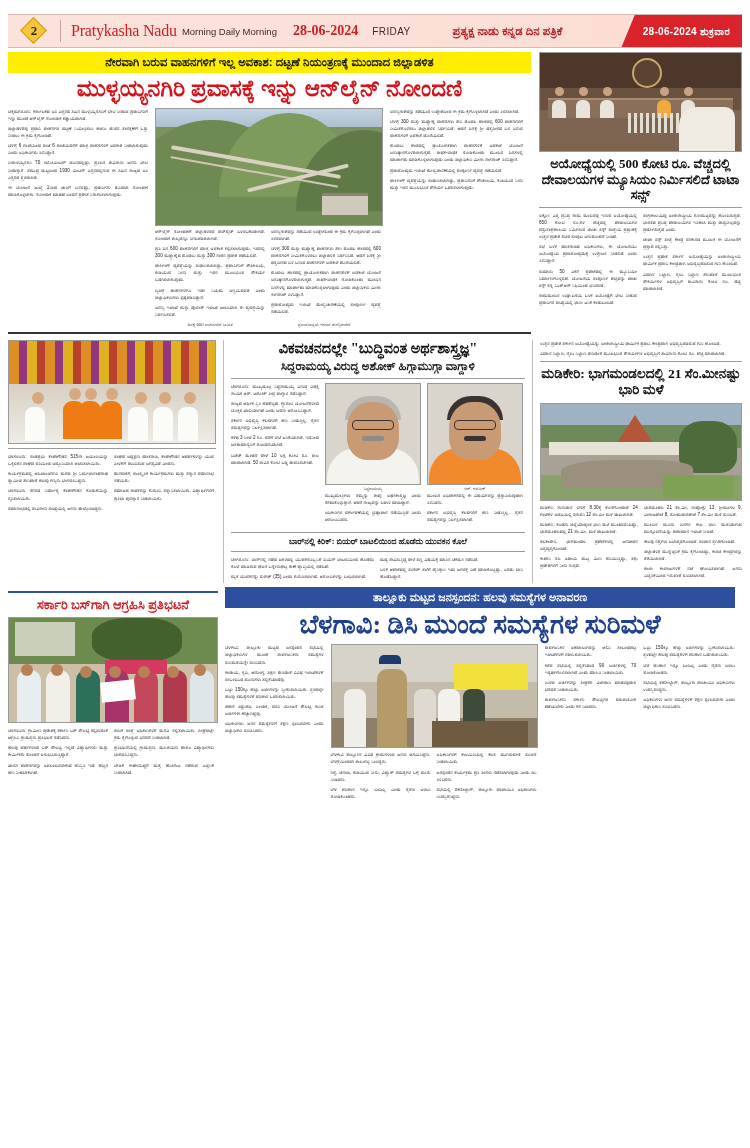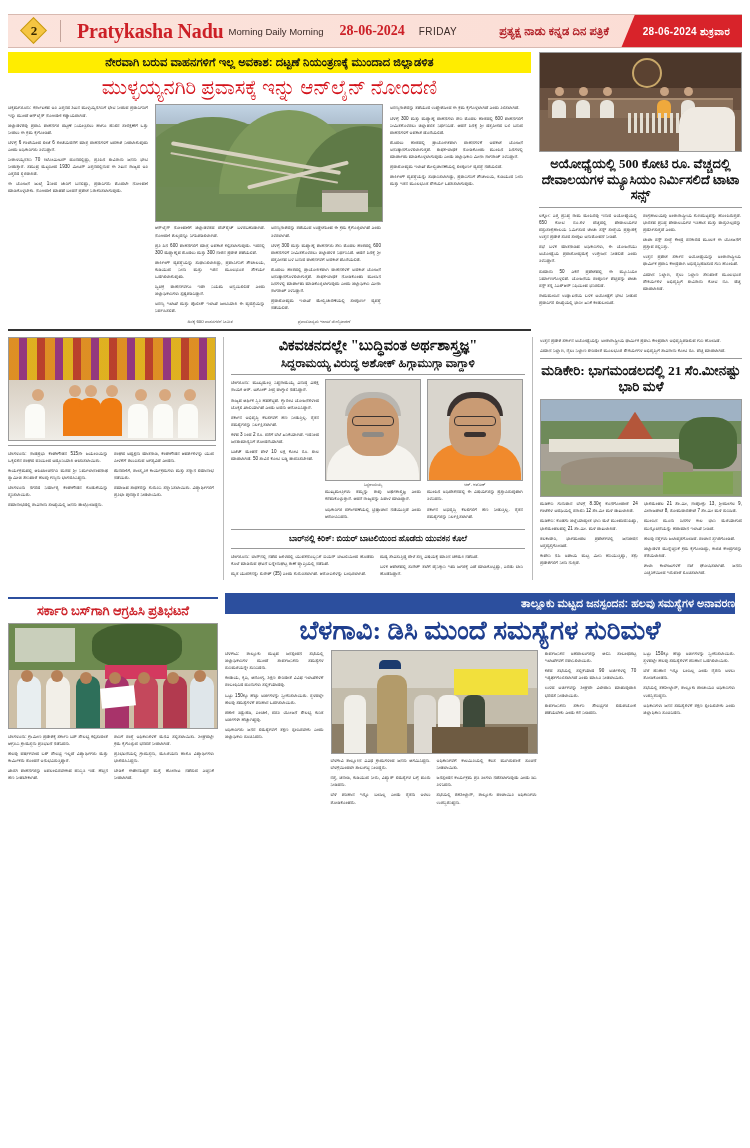--- a/index.html
+++ b/index.html
@@ -33,22 +33,22 @@
     position: absolute; left: 4px; top: 1px;
   }
   .page-badge .num {
     position: absolute; left: 0; top: 2px; width: 28px;
     text-align: center; font-size: 13px; font-weight: bold;
     color: #3a2a00; font-family: "Liberation Serif", serif;
     z-index: 2; line-height: 18px;
   }
   .mast-div { width:1px; height:22px; background:#c4a49b; margin-right:10px; }
   .mast-name {
-    font-size: 20px; font-weight: bold; color: #cc2027;
-    font-family: "Liberation Serif", serif; letter-spacing: -0.2px; margin-left: 6px;
+    font-size: 16px; font-weight: normal; color: #cc2027;
+    font-family: "Liberation Serif", serif; letter-spacing: -0.2px;
   }
   .mast-sub { font-size: 9.5px; color: #3b2b28; margin-left: 5px; }
   .mast-date { font-size: 14px; font-weight: bold; color:#cc2027; margin-left: 16px;
                font-family:"Liberation Serif", serif; }
   .mast-day { font-size: 10px; color:#3b2b28; margin-left: 14px; letter-spacing:0.4px; }
   .mast-kn { font-size: 11.5px; color:#b01d24; margin-left: 42px; font-weight:bold; }
   .red-flag {
     position: absolute; right: 0; top: 0; height: 34px;
     background: #d8232a; color:#fff;
     display:flex; align-items:center; padding: 0 12px 0 22px;
@@ -58,21 +58,21 @@
 
   
   .body-wrap { position:relative; margin: 4px 8px 0 8px; }
 
   .yellow-strip {
     background: #ffed00; color:#111;
     font-size: 11.5px; font-weight: bold; text-align:center;
     padding: 4px 2px; width: 523px;
   }
   .lead-head {
-    color:#d4131b; font-size: 20px; font-weight: normal; text-align:center;
+    color:#d4131b; font-size: 23px; font-weight: bold; text-align:center;
     width: 523px; line-height: 1.12; padding: 3px 0 4px 0;
     font-family: "Liberation Serif", serif;
   }
 
   .topsec { display:flex; gap: 6px; justify-content: space-between; }
   .left-block { width: 523px; }
   .right-block { width: 203px; }
 
   .cols3 { display:flex; gap: 7px; margin-top: 2px; }
   .col { font-size: 4.6px; line-height: 1.55; color:#222; text-align: justify;
@@ -183,21 +183,21 @@
   .rule-thick { height:2px; background:#333; margin: 4px 0; }
   .vline { width:1px; background:#bbb; }
 
   .mid-sec { display:flex; gap:7px; margin-top:6px; }
   .inline-head { font-size: 8.2px; font-weight:bold; text-align:center;
                  font-family:"Liberation Serif", serif; color:#111; margin: 3px 0 2px 0;}
 
   
   .blue-strip {
     background:#2c4f9e; color:#fff; font-size:11px; font-weight:bold;
-    text-align:right; padding:4px 0;
+    text-align:center; padding:4px 0;
   }
   .blue-head { color:#1f3f8f; font-size: 26px; font-weight:bold; text-align:center;
                font-family:"Liberation Serif", serif; line-height:1.15; padding: 2px 0 4px; }
 </style>
 </head>
 <body>
 
 <div class="page">
 
   <div class="masthead">
@@ -438,21 +438,21 @@
             <p>ಭಾಗಮಂಡಲ 21 ಸೆಂ.ಮೀ, ನಾಪೋಕ್ಲು 13, ಶ್ರೀಮಂಗಲ 9, ವೀರಾಜಪೇಟೆ 8, ಸೋಮವಾರಪೇಟೆ 7 ಸೆಂ.ಮೀ ಮಳೆ ಸುರಿದಿದೆ.</p>
             <p>ಮುಂದಿನ ಮೂರು ದಿನಗಳ ಕಾಲ ಭಾರಿ ಮಳೆಯಾಗುವ ಮುನ್ಸೂಚನೆಯನ್ನು ಹವಾಮಾನ ಇಲಾಖೆ ನೀಡಿದೆ.</p>
             <p>ಹಲವು ರಸ್ತೆಗಳು ಜಲಾವೃತಗೊಂಡಿವೆ. ಸಂಚಾರ ಸ್ಥಗಿತಗೊಂಡಿದೆ.</p>
             <p>ಜಿಲ್ಲಾಡಳಿತ ಮುನ್ನೆಚ್ಚರಿಕೆ ಕ್ರಮ ಕೈಗೊಂಡಿದ್ದು, ಕಾಳಜಿ ಕೇಂದ್ರಗಳನ್ನು ತೆರೆಯಲಾಗಿದೆ.</p>
             <p>ಶಾಲಾ ಕಾಲೇಜುಗಳಿಗೆ ರಜೆ ಘೋಷಿಸಲಾಗಿದೆ. ಜನರು ಎಚ್ಚರಿಕೆಯಿಂದ ಇರುವಂತೆ ಸೂಚಿಸಲಾಗಿದೆ.</p>
           </div>
         </div>
       </div>
     </div>
 
-    <div style="display:flex; gap:7px; margin-top:13px;">
+    <div style="display:flex; gap:7px; margin-top:4px;">
       <div style="width:210px;">
         <div class="rule-thick" style="background:#2c4f9e; height:2px;"></div>
         <div class="kn-head2" style="color:#cc2027; font-size:13px;">ಸರ್ಕಾರಿ ಬಸ್‌ಗಾಗಿ ಆಗ್ರಹಿಸಿ ಪ್ರತಿಭಟನೆ</div>
         <div class="photo ph-hand" style="margin-top:4px;">
           <div class="bldg"></div>
           <div class="tree"></div>
           <div class="banner"></div>
           <div class="pp" style="left:4%;  background:#e8eef0;"></div>
             <div class="hh" style="left:6%;  bottom:44%"></div>
           <div class="pp" style="left:18%; background:#f2efe8;"></div>

